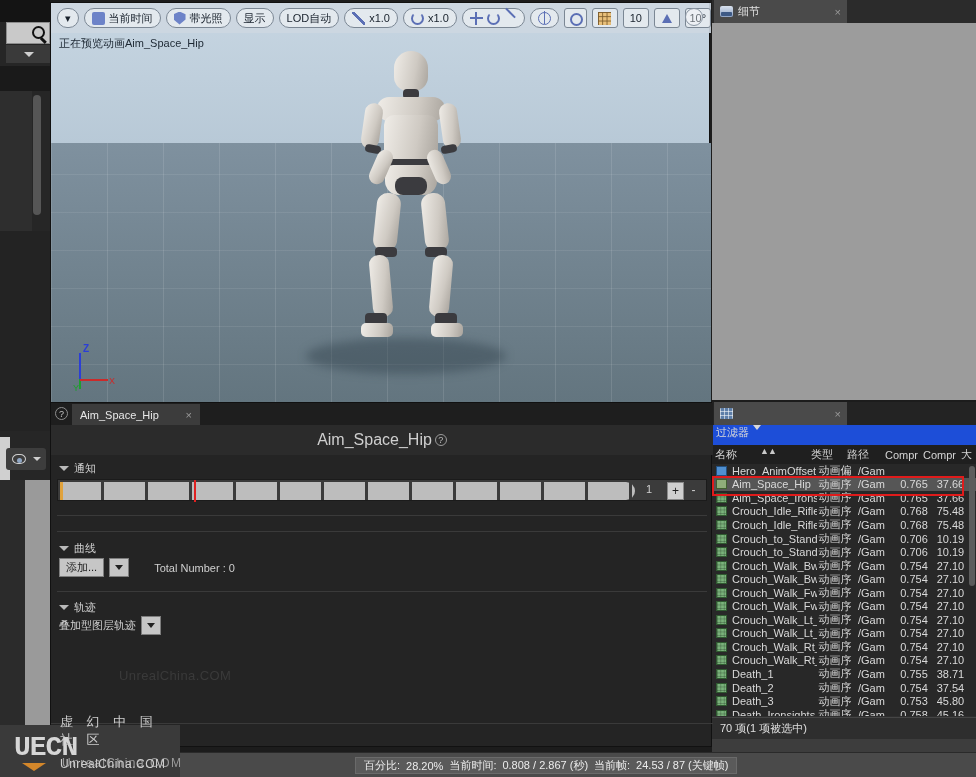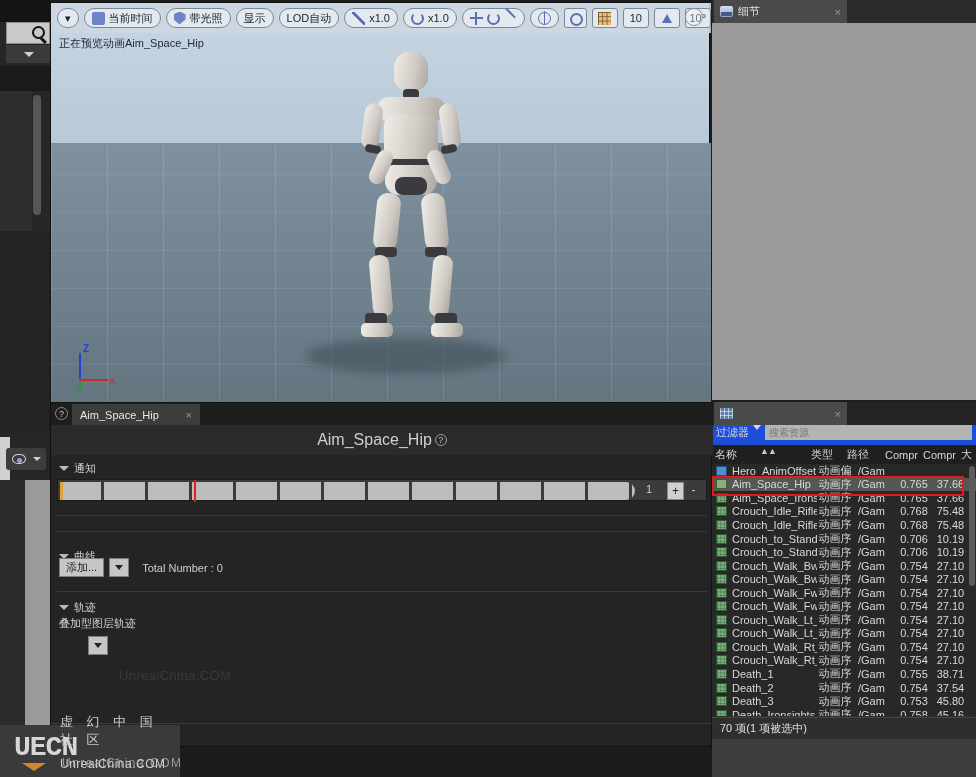--- a/index.html
+++ b/index.html
@@ -185,30 +185,30 @@
               border-radius:0 9px 9px 0;
               background-image:repeating-linear-gradient(90deg, transparent 0 41px, #3b3b3b 41px 44px); }
   .an-track-start { position:absolute; left:2px; top:2px; width:3px; height:18px; background:#e0a23c; }
   .an-playhead { position:absolute; top:0px; width:2px; height:22px; background:#e02020; }
   .an-tracknum { position:absolute; right:54px; top:3px; font-size:11px; color:#cfcfcf; }
   .an-plus { position:absolute; right:22px; top:2px; width:17px; height:18px; background:#cfcfcf;
              color:#1f1f1f; font-size:12px; text-align:center; line-height:17px; border:1px solid #8a8a8a; }
   .an-minus { position:absolute; right:4px; top:2px; width:17px; height:18px; background:#3b3b3b;
              color:#cfcfcf; font-size:12px; text-align:center; line-height:17px; }
   .an-rowline { position:absolute; left:6px; width:650px; height:1px; background:#3a3a3a; }
-  .an-curve-hdr { position:absolute; left:8px; top:146px; }
+  .an-curve-hdr { position:absolute; left:8px; top:138px; }
   .an-curve-row { position:absolute; left:8px; top:155px; display:flex; align-items:center; gap:5px; }
   .btn-add { height:19px; min-width:44px; background:#c6c6c6; border:1px solid #7d7d7d;
              font-size:11px; color:#1e1e1e; display:flex; align-items:center; justify-content:center; padding:0 6px; }
   .btn-cv { width:20px; height:19px; background:#c6c6c6; border:1px solid #7d7d7d;
             display:flex; align-items:center; justify-content:center; }
   .btn-cv i { width:0;height:0;border-left:4px solid transparent;border-right:4px solid transparent;border-top:5px solid #222; }
-  .an-total { font-size:11px; color:#cfcfcf; margin-left:8px; }
+  .an-total { font-size:11px; color:#cfcfcf; margin-left:20px; }
   .an-track2-hdr { position:absolute; left:8px; top:197px; }
-  .an-track2-row { position:absolute; left:8px; top:213px; display:flex; align-items:center; gap:5px;flex-direction:column; }
+  .an-track2-row { position:absolute; left:8px; top:213px; display:flex; align-items:center; gap:5px; }
   .an-track2-row .lbl { font-size:11px; color:#cfcfcf; }
   .an-wm { position:absolute; left:68px; top:265px; font-size:13px; color:#3a3a3a; letter-spacing:.4px; }
   .an-sep { position:absolute; left:0; bottom:22px; width:662px; height:1px; background:#3a3a3a; }
 
   
   .statusbar { position:absolute; left:0; bottom:0; width:976px; height:25px; background:#4a4a4a;
                border-top:1px solid #2a2a2a; }
   .sb-wm { position:absolute; left:0; bottom:0; width:180px; height:52px; background:#3a3a3a; }
   .sb-logo { position:absolute; left:14px; bottom:14px; font-size:28px; color:#d6d6d6;
              font-family:"Liberation Mono", monospace; letter-spacing:-1px; font-weight:bold;margin-top:16px; }
@@ -361,21 +361,20 @@
       <div class="br-tab">
         <span class="ic-browser"></span>
         <span class="lbl">资源浏览器</span>
         <span class="x">×</span>
       </div>
     </div>
 
     <div class="br-filter">
       <span class="f-lbl">过滤器</span>
       <span class="f-cv"></span>
-      <input class="br-search" type="text" placeholder="搜索资源" style="">
     </div>
 
     <div class="br-head">
       <span class="hc hc-name">
         <span>名称</span>
         <span class="carets">▲▲</span>
       </span>
       <span class="hc hc-type">类型</span>
       <span class="hc hc-path">路径</span>
       <span class="hc hc-c1">Compr</span>
@@ -595,20 +594,30 @@
       <span class="lbl">叠加型图层轨迹</span>
       <div class="btn-cv">
           <i></i>
         </div>
     </div>
 
     <div class="an-wm">UnrealChina.COM</div>
     <div class="an-sep"></div>
   </div>
 
+  <div class="statusbar">
+    <div class="sb-timeinfo">
+      <span>百分比:</span>
+      <span>28.20%</span>
+      <span>当前时间:</span>
+      <span>0.808 / 2.867 (秒)</span>
+      <span>当前帧:</span>
+      <span>24.53 / 87 (关键帧)</span>
+    </div>
+  </div>
 
   <div class="sb-wm">
     <div class="sb-logo">UECN</div>
     <div class="sb-cn">虚 幻 中 国 社 区</div>
     <div class="sb-en2">UnrealChina.COM</div>
     <div class="sb-en">UnrealChina.COM</div>
   </div>
 
 </div>
 

